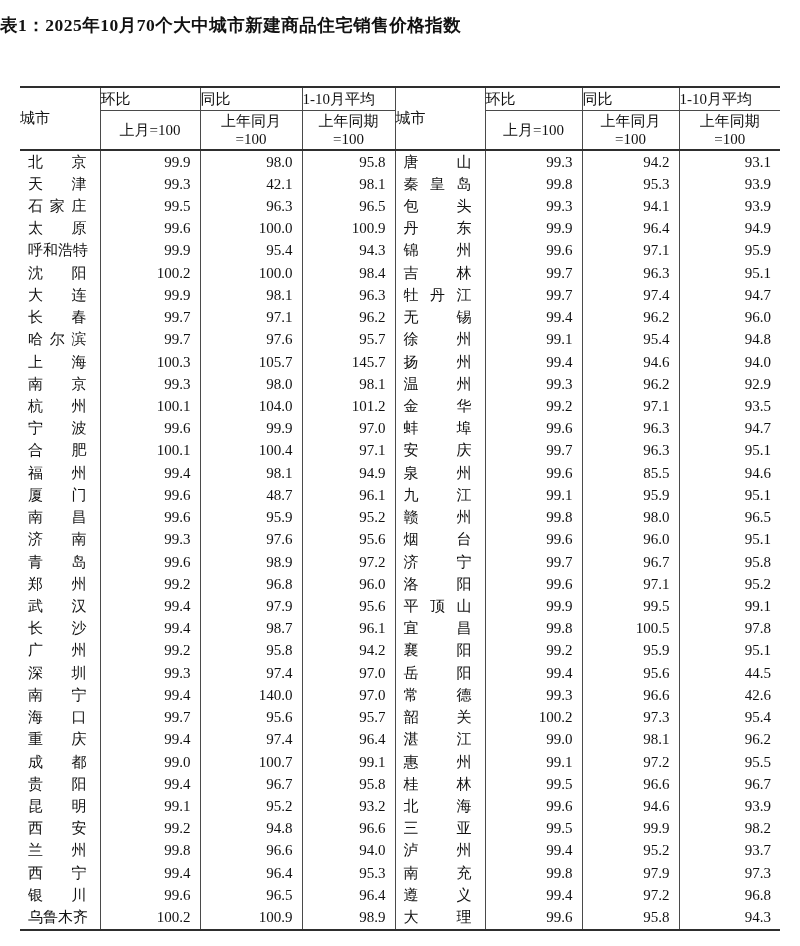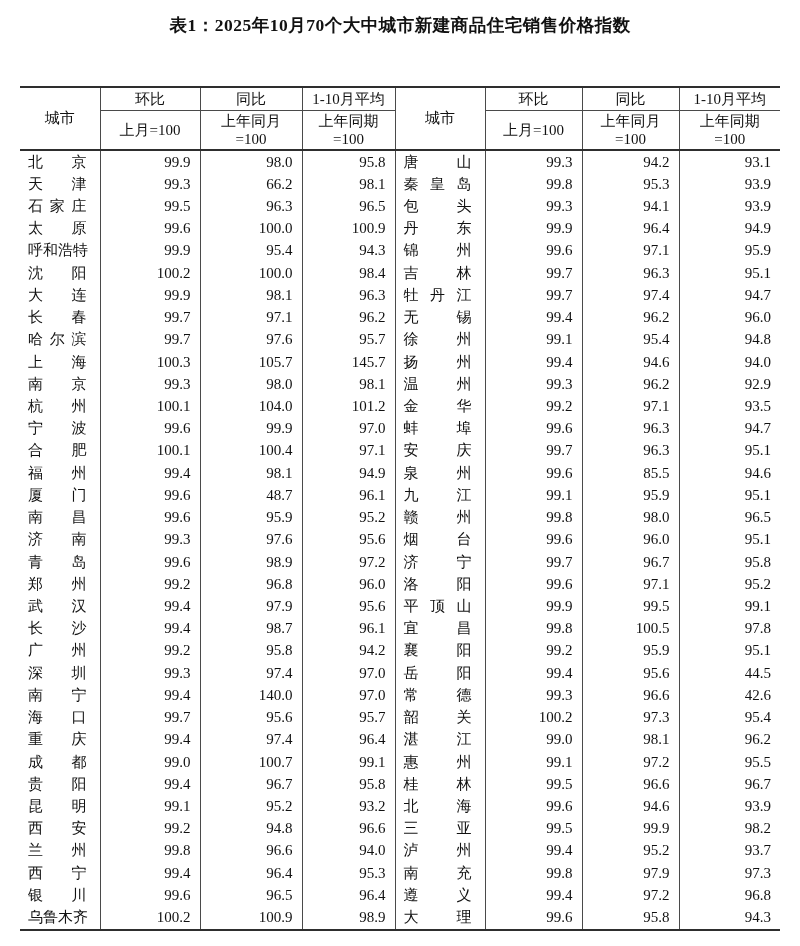--- a/index.html
+++ b/index.html
@@ -8,21 +8,20 @@
     background: #ffffff;
     width: 800px;
     height: 946px;
     overflow: hidden;
     font-family: "Liberation Serif", "DejaVu Serif", serif;
     color: #111111;
   }
   .page-title {
     margin: 0;
     padding-top: 13px;
-    text-align: center;
     font-size: 17.5px;
     font-weight: bold;
     letter-spacing: 0.5px;
   }
   table.price-table {
     margin: 49px 20px 0 20px;
     width: 760px;
     border-collapse: collapse;
     table-layout: fixed;
     border-top: 2.5px solid #2e2e2e;
@@ -32,21 +31,21 @@
   thead { border-bottom: 2px solid #2e2e2e; }
   th, td {
     font-weight: normal;
     border-left: 1px solid #4a4a4a;
     border-right: 1px solid #4a4a4a;
     padding: 0;
     vertical-align: middle;
   }
   th:first-child, td:first-child { border-left: none; }
   th:last-child, td:last-child { border-right: none; }
-  thead tr.hdr-top th { height: 22px; text-align: center; margin-left: 21px; }
+  thead tr.hdr-top th { height: 22px; text-align: left; margin-left: 21px; }
   thead tr.hdr-top th.sub-divided { border-bottom: 1px solid #4a4a4a; }
   thead tr.hdr-bottom th { height: 38px; text-align: center; white-space: pre-line; line-height: 1.2; }
   th.city-head { text-align: center; font-family: Liberation Mono, monospace; }
   tbody td { height: 22.23px; }
   td.num { text-align: right; padding-right: 9px; font-variant-numeric: lining-nums; }
   td.city { padding-left: 8px; padding-right: 13px; }
   .city-wrap {
     display: flex;
     justify-content: space-between;
     align-items: center;
@@ -116,21 +115,21 @@
         <td class="num">93.1</td>
       </tr>
       <tr>
         <td class="city">
           <div class="city-wrap">
             <span>天</span>
             <span>津</span>
           </div>
         </td>
         <td class="num">99.3</td>
-        <td class="num">66.2</td>
+        <td class="num">42.1</td>
         <td class="num">98.1</td>
         <td class="city">
           <div class="city-wrap">
             <span>秦</span>
             <span>皇</span>
             <span>岛</span>
           </div>
         </td>
         <td class="num">99.8</td>
         <td class="num">95.3</td>

